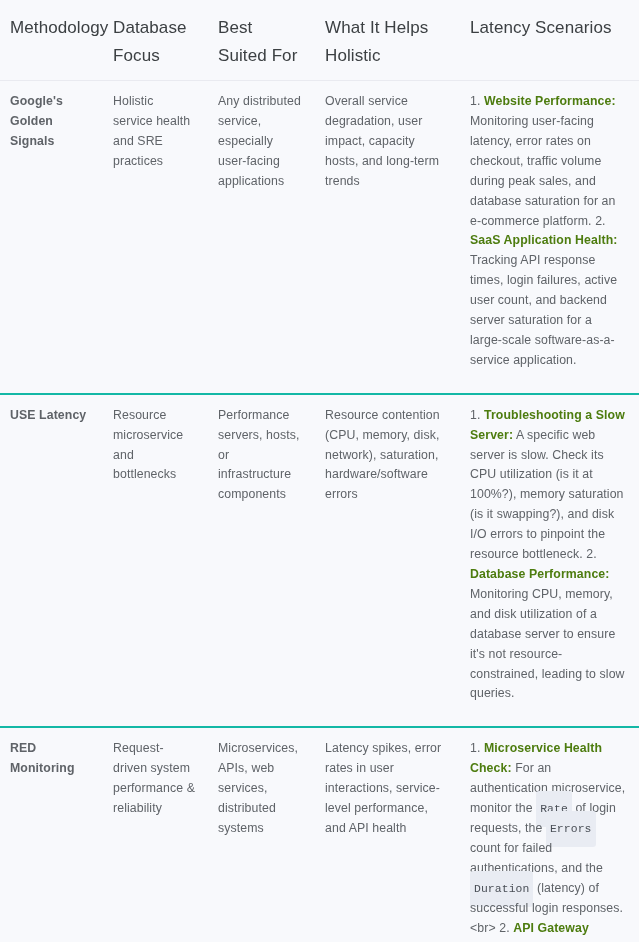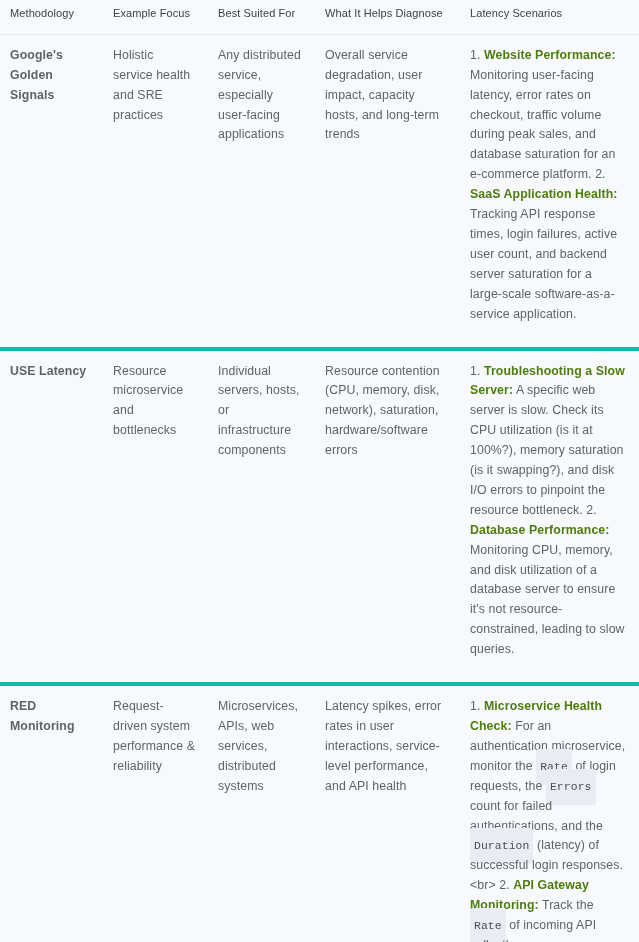--- a/index.html
+++ b/index.html
@@ -31,35 +31,35 @@
   table.comparison col.c-method { width: 103px; }
   table.comparison col.c-focus  { width: 105px; }
   table.comparison col.c-suited { width: 107px; }
   table.comparison col.c-helps  { width: 145px; }
   table.comparison col.c-example{ width: 179px; }
 
   table.comparison th {
     text-align: left;
     vertical-align: top;
     font-weight: 400;
-    font-size: 11px;
+    font-size: 17px;
     line-height: 1.62;
     color: #3c4043;
-    padding: 5px 12px 11px 10px;
+    padding: 14px 12px 11px 10px;
     border-bottom: 1px solid #e9eaf0;
     letter-spacing: 0.1px;
   }
 
   table.comparison td {
     vertical-align: top;
     font-size: 12.3px;
     line-height: 1.62;
     color: #5f6368;
     padding: 11px 12px 22px 10px;
-    border-bottom: 4px solid #14b8a6;
+    border-bottom: 2px solid #14b8a6;
     letter-spacing: 0.1px;
     word-wrap: break-word;
   }
 
   table.comparison tr:last-child td { border-bottom: none; }
 
   td.method-cell {
     font-weight: 700;
     color: #202124;
   }
@@ -94,40 +94,40 @@
     <colgroup>
       <col class="c-method">
       <col class="c-focus">
       <col class="c-suited">
       <col class="c-helps">
       <col class="c-example">
     </colgroup>
     <thead>
       <tr>
         <th>Methodology</th>
-        <th>Example Focus</th>
+        <th>Database Focus</th>
         <th>Best Suited For</th>
-        <th>What It Helps Diagnose</th>
+        <th>What It Helps Holistic</th>
         <th>Latency Scenarios</th>
       </tr>
     </thead>
     <tbody>
 
       <tr>
         <td class="method-cell">Google's Golden Signals</td>
         <td>Holistic service health and SRE practices</td>
         <td>Any distributed service, especially user-facing applications</td>
         <td>Overall service degradation, user impact, capacity hosts, and long-term trends</td>
         <td class="example-cell"><span class="scenario-block"><span>1. </span><span class="scenario-title">Website Performance:</span><span> </span><span>Monitoring user-facing latency, error rates on checkout, traffic volume during peak sales, and database saturation for an e-commerce platform.</span></span> <span class="scenario-block"><span>2. </span><span class="scenario-title">SaaS Application Health:</span><span> </span><span>Tracking API response times, login failures, active user count, and backend server saturation for a large-scale software-as-a-service application.</span></span></td>
       </tr>
 
       <tr>
         <td class="method-cell">USE Latency</td>
         <td>Resource microservice and bottlenecks</td>
-        <td>Individual servers, hosts, or infrastructure components</td>
+        <td>Performance servers, hosts, or infrastructure components</td>
         <td>Resource contention (CPU, memory, disk, network), saturation, hardware/software errors</td>
         <td class="example-cell"><span class="scenario-block"><span>1. </span><span class="scenario-title">Troubleshooting a Slow Server:</span><span> </span><span>A specific web server is slow. Check its CPU utilization (is it at 100%?), memory saturation (is it swapping?), and disk I/O errors to pinpoint the resource bottleneck.</span></span> <span class="scenario-block"><span>2. </span><span class="scenario-title">Database Performance:</span><span> </span><span>Monitoring CPU, memory, and disk utilization of a database server to ensure it's not resource-constrained, leading to slow queries.</span></span></td>
       </tr>
 
       <tr>
         <td class="method-cell">RED Monitoring</td>
         <td>Request-driven system performance &amp; reliability</td>
         <td>Microservices, APIs, web services, distributed systems</td>
         <td>Latency spikes, error rates in user interactions, service-level performance, and API health</td>
         <td class="example-cell"><span class="scenario-block"><span>1. </span><span class="scenario-title">Microservice Health Check:</span><span> </span><span>For an authentication microservice, monitor the </span><code class="inline-code">Rate</code><span> of login requests, the </span><code class="inline-code">Errors</code><span> count for failed authentications, and the </span><code class="inline-code">Duration</code><span> (latency) of successful login responses. &lt;br&gt;</span></span> <span class="scenario-block"><span>2. </span><span class="scenario-title">API Gateway Monitoring:</span><span> </span><span>Track the </span><code class="inline-code">Rate</code><span> of incoming API calls, the </span></span></td>

